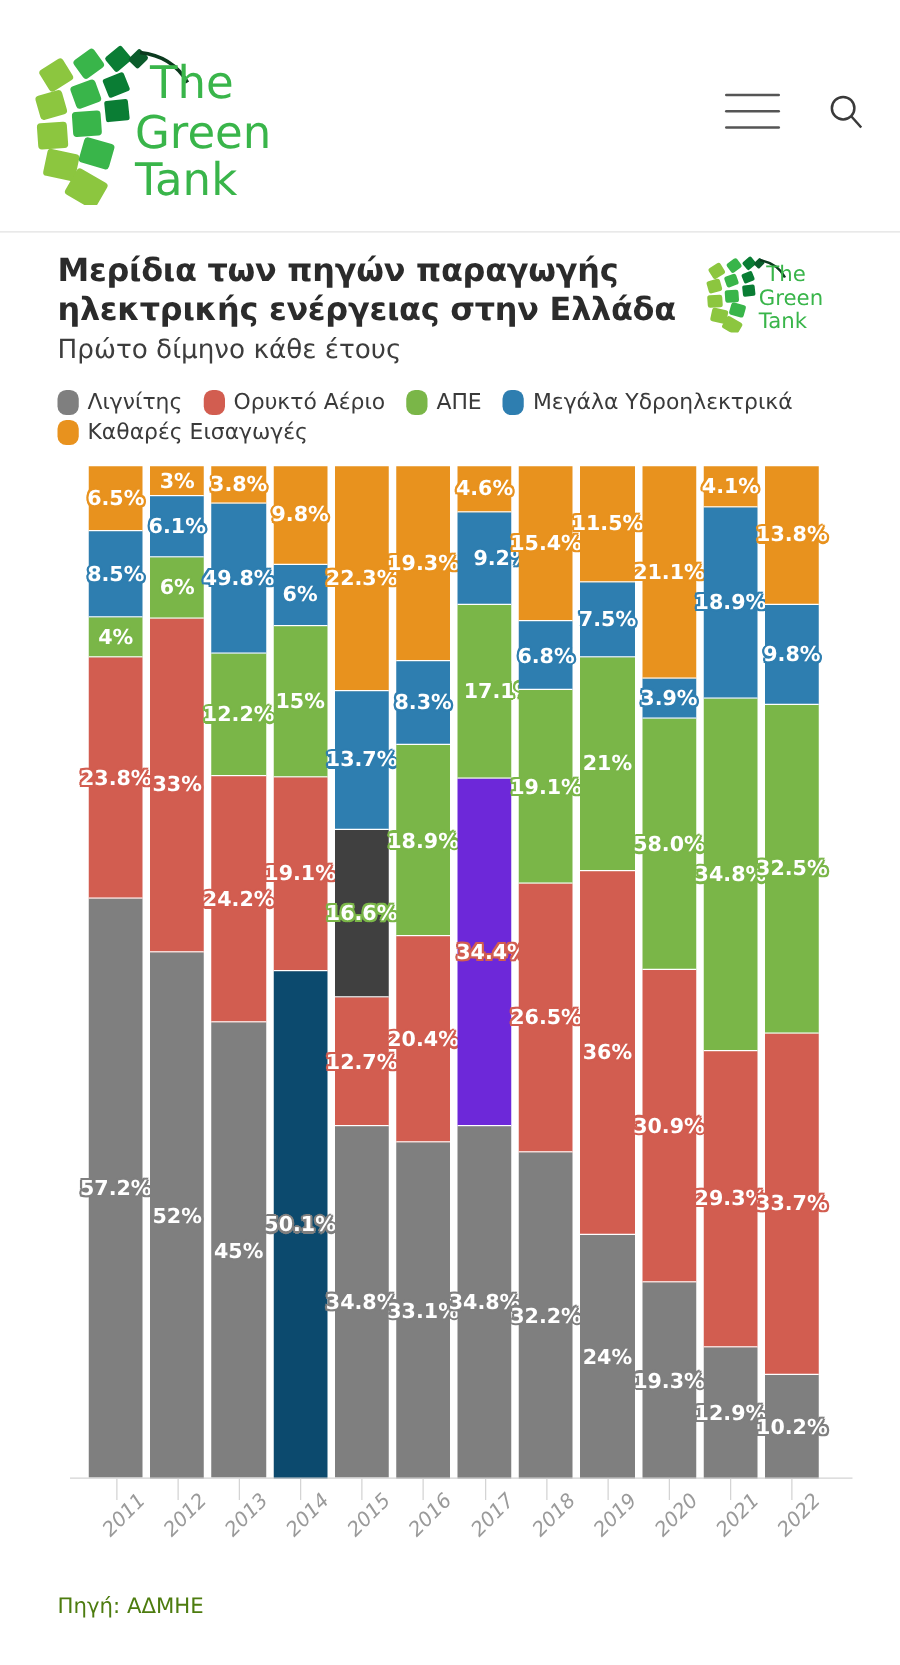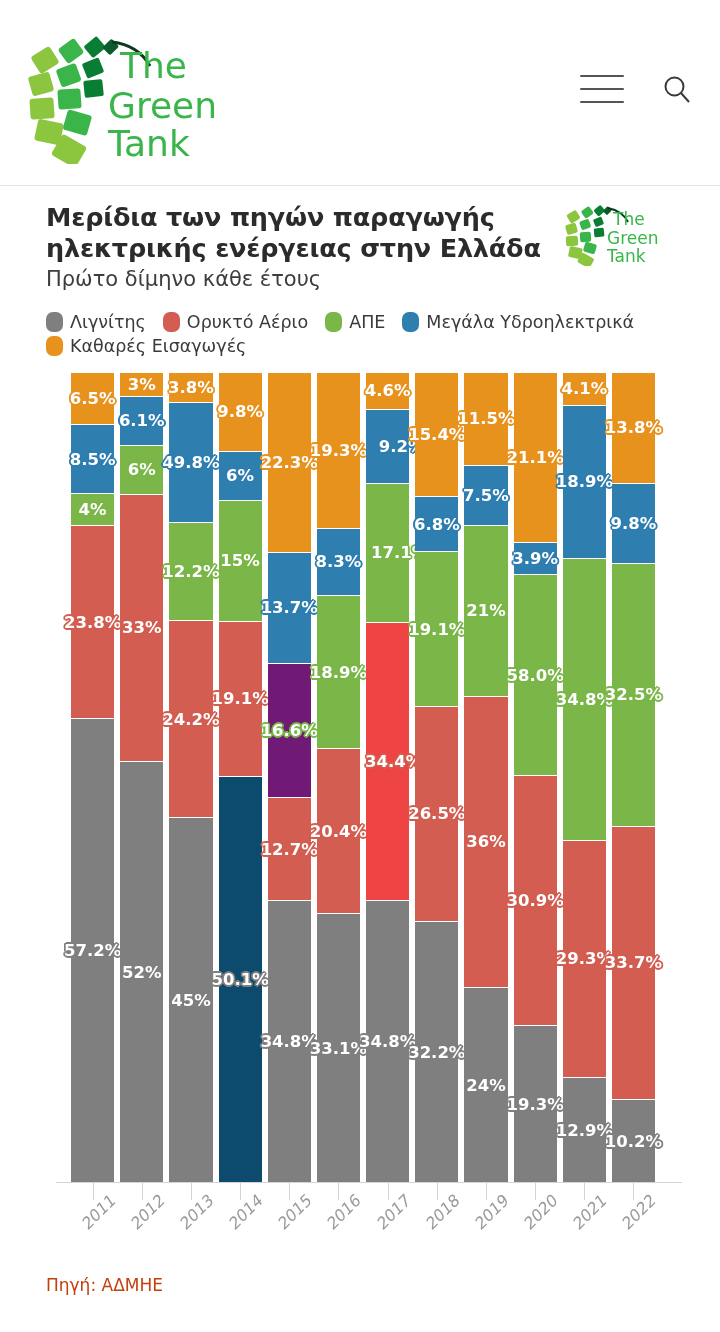--- a/index.html
+++ b/index.html
@@ -121,21 +121,21 @@
     position: absolute; left: 50%; top: 22px;
     transform: translateX(-52%) rotate(-45deg);
     transform-origin: center top;
     font-size: 16px; color: #9a9a9a; font-style: italic;
     white-space: nowrap;
   }
   #x-axis { position: relative; height: 78px; }
 
   #source-note {
     margin: 14px 0 0 46px;
-    font-size: 17px; color: #c2410c;
+    font-size: 17px; color: #4d7c0f;
   }
 </style>
 </head>
 <body>
 
 <header id="site-header">
 
   <div id="brand-logo">
     <svg viewBox="0 0 196 142" width="196" height="142">
       <g>
@@ -302,21 +302,21 @@
             <span class="seg-label" style="--halo: #7f7f7f;">50.1%</span>
           </div>
         </div>
         <div class="bar-col">
           <div class="seg" style="background: rgb(232, 146, 30); height: 22.2777%;">
             <span class="seg-label" style="--halo: #e8921e;">22.3%</span>
           </div>
           <div class="seg" style="background: rgb(46, 126, 176); height: 13.6863%;">
             <span class="seg-label" style="--halo: #2e7eb0;">13.7%</span>
           </div>
-          <div class="seg" style="background: #701a75; height: 16.5834%;">
+          <div class="seg" style="background: #404040; height: 16.5834%;">
             <span class="seg-label" style="--halo: #7ab648;">16.6%</span>
           </div>
           <div class="seg" style="background: rgb(210, 93, 80); height: 12.6873%;">
             <span class="seg-label" style="--halo: #d25d50;">12.7%</span>
           </div>
           <div class="seg" style="background: rgb(127, 127, 127); height: 34.7652%;">
             <span class="seg-label" style="--halo: #7f7f7f;">34.8%</span>
           </div>
         </div>
         <div class="bar-col">
@@ -339,21 +339,21 @@
         <div class="bar-col">
           <div class="seg" style="background: rgb(232, 146, 30); height: 4.5954%;">
             <span class="seg-label" style="--halo: #e8921e;">4.6%</span>
           </div>
           <div class="seg" style="background: rgb(46, 126, 176); height: 9.19081%; padding-left: 28px;">
             <span class="seg-label" style="--halo: #2e7eb0;">9.2%</span>
           </div>
           <div class="seg" style="background: rgb(122, 182, 72); height: 17.0829%; padding-left: 24px;">
             <span class="seg-label" style="--halo: #7ab648;">17.1%</span>
           </div>
-          <div class="seg" style="background: #ef4444; height: 34.3656%; padding-left: 12px;">
+          <div class="seg" style="background: #6d28d9; height: 34.3656%; padding-left: 12px;">
             <span class="seg-label" style="--halo: #d25d50;">34.4%</span>
           </div>
           <div class="seg" style="background: rgb(127, 127, 127); height: 34.7652%;">
             <span class="seg-label" style="--halo: #7f7f7f;">34.8%</span>
           </div>
         </div>
         <div class="bar-col">
           <div class="seg" style="background: rgb(232, 146, 30); height: 15.4%;">
             <span class="seg-label" style="--halo: #e8921e;">15.4%</span>
           </div>

